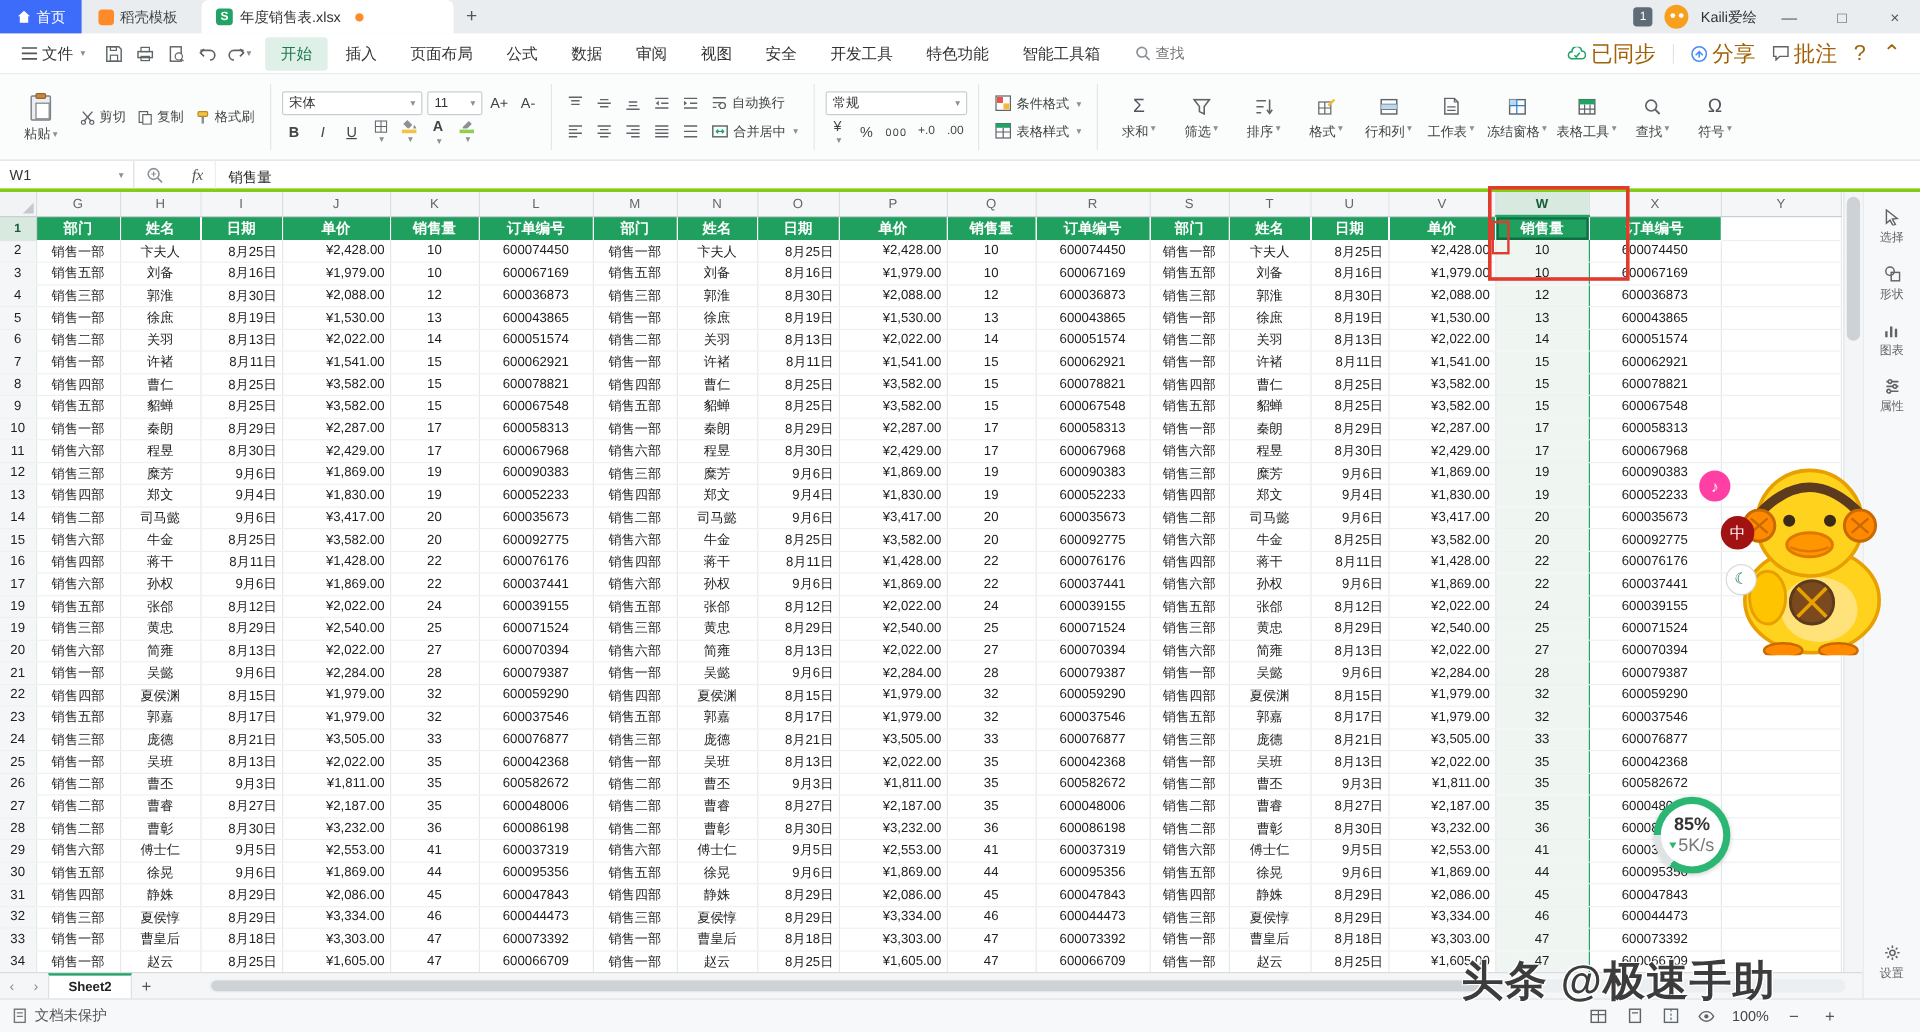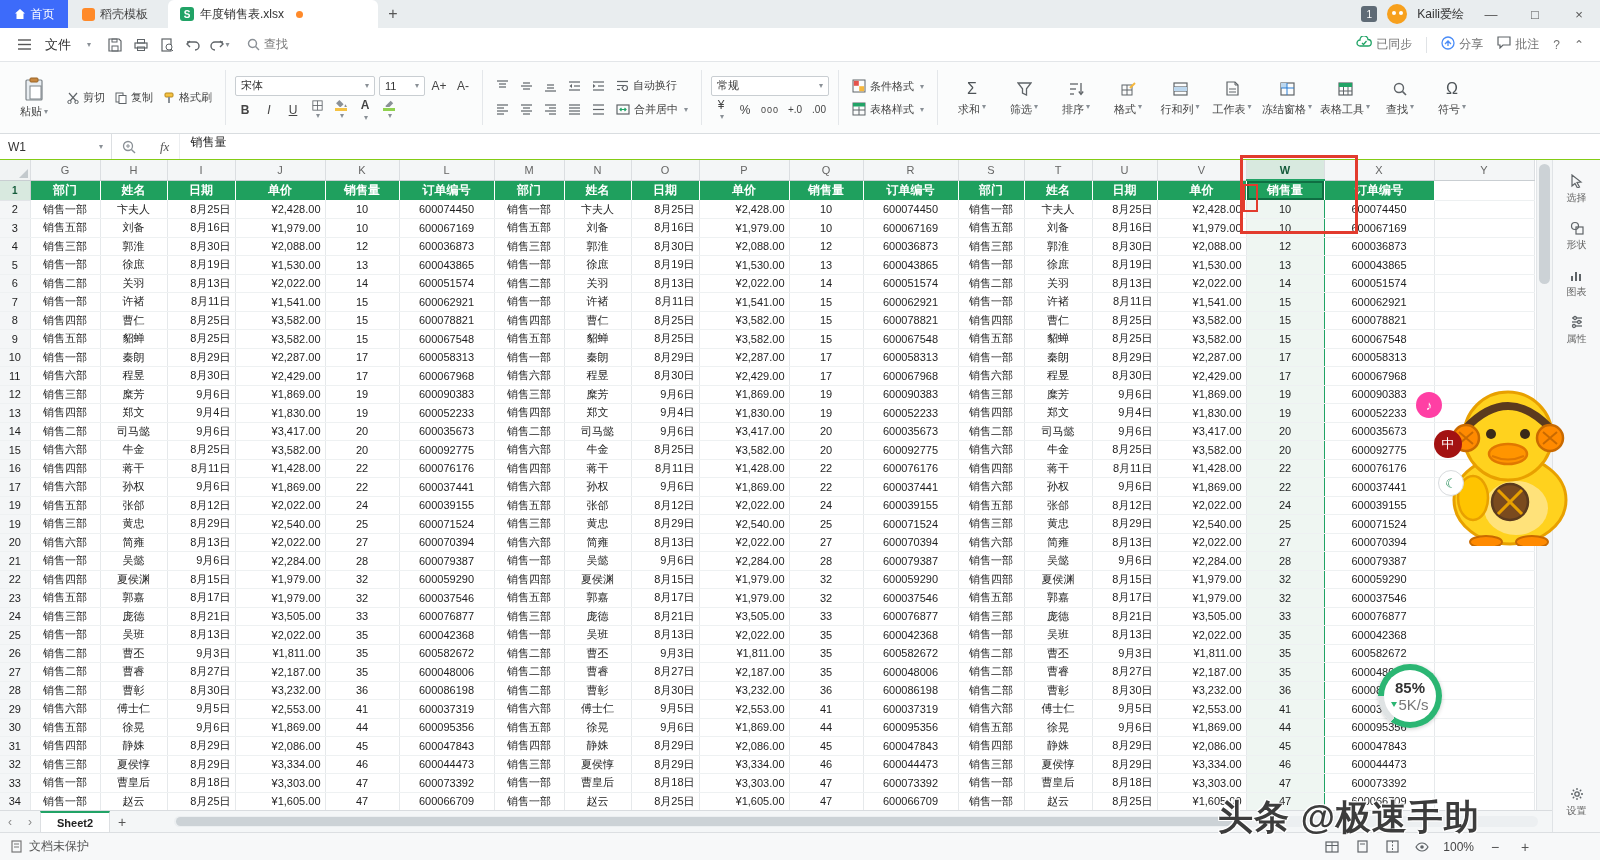--- a/index.html
+++ b/index.html
@@ -19,28 +19,28 @@
 .dot{width:7px;height:7px;border-radius:50%;background:#ff8a2a;margin-left:6px}
 .tab-add{width:30px;display:flex;align-items:center;justify-content:center;font-size:16px;color:#555}
 .tb-right{margin-left:auto;display:flex;align-items:center;gap:10px;padding-right:4px}
 .msg-badge{width:16px;height:16px;border-radius:3px;background:#5f6b76;color:#fff;font-size:10px;display:flex;align-items:center;justify-content:center}
 .avatar{width:20px;height:20px;border-radius:50%;background:#f7a01d;position:relative}
 .avatar:after{content:"";position:absolute;left:5px;top:7px;width:4px;height:4px;border-radius:50%;background:#fff;box-shadow:7px 0 0 #fff}
 .uname{font-size:12px;color:#333}
 .winbtn{width:34px;height:28px;display:flex;align-items:center;justify-content:center;color:#555;font-size:13px}
 
 .menubar{height:34px;background:#fff;border-bottom:1px solid #e3e6e9;display:flex;align-items:center;flex:none;padding:0 8px;gap:2px}
-.filebtn{display:flex;align-items:center;gap:14px;padding:4px 10px;font-size:13px;color:#333;border-radius:3px}
+.filebtn{display:flex;align-items:center;gap:4px;padding:4px 10px;font-size:13px;color:#333;border-radius:3px}
 .qbtn{width:24px;height:24px;display:flex;align-items:center;justify-content:center;border-radius:3px}
 .menus{display:flex;align-items:center;gap:2px;margin-left:8px}
 .mitem{padding:5px 13px;font-size:13px;color:#333;border-radius:3px;white-space:nowrap}
 .mitem.active{background:#dff0e8;color:#1c7a4e}
 .msearch{display:flex;align-items:center;gap:4px;margin-left:14px;color:#777;font-size:12px}
 .mb-right{margin-left:auto;display:flex;align-items:center;gap:14px;padding-right:8px}
-.mr-item{display:flex;align-items:flex-start;gap:4px;font-size:12px;color:#737373}
+.mr-item{display:flex;align-items:center;gap:4px;font-size:18px;color:#a16207}
 .vdiv{width:1px;height:16px;background:#e0e3e6}
 
 .ribbon{height:72px;background:#fbfcfc;border-bottom:1px solid #d9dde0;display:flex;align-items:stretch;flex:none;padding:0 4px}
 .rgroup{display:flex;flex-direction:column;justify-content:center;padding:4px 7px;gap:4px}
 .rrow{display:flex;align-items:center;gap:4px}
 .rdiv{width:1px;background:#e4e7ea;margin:8px 2px}
 .paste-btn{width:46px;display:flex;flex-direction:column;align-items:center;justify-content:center;gap:3px;border-radius:3px;padding:3px}
 .pb-label{font-size:11px;color:#444;display:flex;align-items:center}
 .g-clip{flex-direction:row;align-items:center;gap:6px}
 .clip-col{display:flex;flex-direction:row;gap:2px}
@@ -48,21 +48,21 @@
 .combo{display:flex;align-items:center;justify-content:space-between;border:1px solid #c9ced2;background:#fff;border-radius:2px;padding:0 5px;height:20px;font-size:11px;color:#333}
 .tbtn{min-width:20px;height:20px;display:flex;flex-direction:column;align-items:center;justify-content:center;border-radius:2px;color:#444;font-size:12px;padding:0 2px}
 .tbtn b{font-weight:bold;font-size:12px}
 .tbtn .bar{width:12px;height:3px;margin-top:1px}
 .lblbtn{display:flex;align-items:center;gap:4px;font-size:11px;color:#444;padding:2px 4px;border-radius:2px}
 .bigbtn{min-width:50px;display:flex;flex-direction:column;align-items:center;justify-content:center;gap:3px;padding:4px 3px;border-radius:3px}
 .bb-ic{height:20px;display:flex;align-items:center;justify-content:center;font-size:16px;color:#4e5458}
 .bb-lb{font-size:11px;color:#444;display:flex;align-items:flex-start;white-space:nowrap}
 .g-big{flex-direction:row;gap:2px;align-items:center}
 
-.formulabar{height:26px;background:#fff;border-bottom:1px solid #84cc16;display:flex;align-items:flex-start;flex:none}
+.formulabar{height:26px;background:#fff;border-bottom:3px solid #84cc16;display:flex;align-items:flex-end;flex:none}
 .namebox{width:112px;height:100%;display:flex;align-items:center;justify-content:space-between;padding:0 8px;border-right:1px solid #dcdfe2;font-size:12px;color:#333}
 .fxwrap{display:flex;align-items:center;gap:24px;padding:0 10px;border-right:1px solid #eceef0;height:100%}
 .fx{font-family:"Liberation Serif","DejaVu Serif",serif;font-style:italic;font-size:13px;color:#555}
 .fvalue{padding-left:10px;font-size:12px;color:#222}
 
 .main{flex:1;display:flex;align-items:stretch;min-height:0}
 .gridwrap{width:1552px;display:flex;flex-direction:column;min-width:0}
 .gridarea{position:relative;flex:1;background:#fff;overflow:hidden}
 table.sheet{border-collapse:collapse;table-layout:fixed;width:1534px}
 table.sheet td{overflow:hidden;white-space:nowrap}
@@ -183,20 +183,33 @@
           <path d="M4 3L1 6l3 3" fill="none" stroke="#5f6468" stroke-width="1.4"></path>
           <path d="M1 6h8a4 4 0 0 1 0 8" fill="none" stroke="#5f6468" stroke-width="1.4" transform="translate(0,-2)"></path>
         </svg>
       </div>
     <div class="qbtn">
         <svg width="15" height="13" viewBox="0 0 15 13">
           <path d="M11 3l3 3-3 3" fill="none" stroke="#5f6468" stroke-width="1.4"></path>
           <path d="M14 6H6a4 4 0 0 0 0 8" fill="none" stroke="#5f6468" stroke-width="1.4" transform="translate(0,-2)"></path>
         </svg>
         <span class="dd">▾</span>
+      </div>
+    <div class="menus" id="menu-items">
+        <div class="mitem active">开始</div>
+        <div class="mitem">插入</div>
+        <div class="mitem">页面布局</div>
+        <div class="mitem">公式</div>
+        <div class="mitem">数据</div>
+        <div class="mitem">审阅</div>
+        <div class="mitem">视图</div>
+        <div class="mitem">安全</div>
+        <div class="mitem">开发工具</div>
+        <div class="mitem">特色功能</div>
+        <div class="mitem">智能工具箱</div>
       </div>
     <div class="msearch">
       <svg width="13" height="13" viewBox="0 0 13 13">
           <circle cx="5.5" cy="5.5" r="4" fill="none" stroke="#8a9096" stroke-width="1.4"></circle>
           <line x1="8.6" y1="8.6" x2="12" y2="12" stroke="#8a9096" stroke-width="1.4"></line>
         </svg>
       <span>查找</span>
     </div>
     <div class="mb-right">
       <span class="mr-item">
@@ -263,21 +276,21 @@
               <rect x="5" y="5" width="2" height="6" fill="#8a9096"></rect>
             </svg>
           <span>格式刷</span>
         </div>
       </div>
     </div>
     <div class="rdiv"></div>
 
     <div class="rgroup">
       <div class="rrow">
-        <div class="combo" style="width:140px">
+        <div class="combo" style="width:117px">
             <span>宋体</span>
             <span class="dd">▾</span>
           </div>
         <div class="combo" style="width:46px">
             <span>11</span>
             <span class="dd">▾</span>
           </div>
         <div class="tbtn">A+</div>
         <div class="tbtn">A-</div>
       </div>

